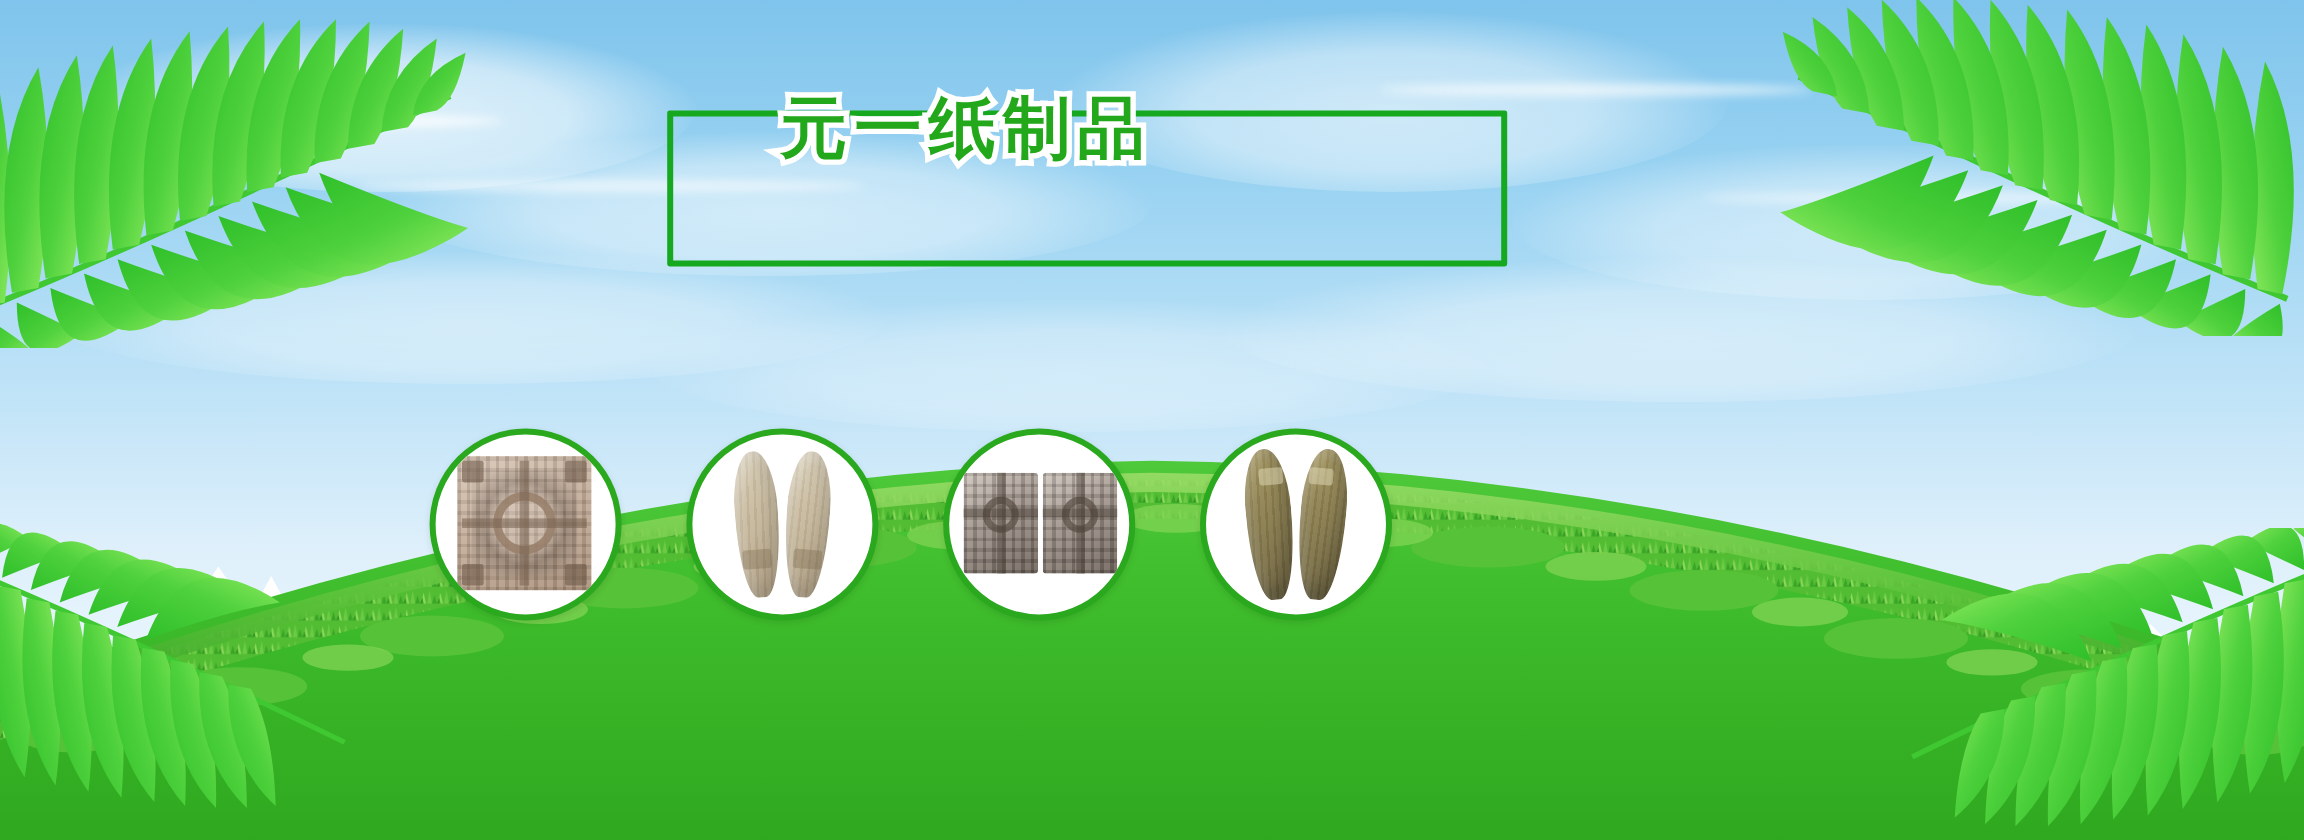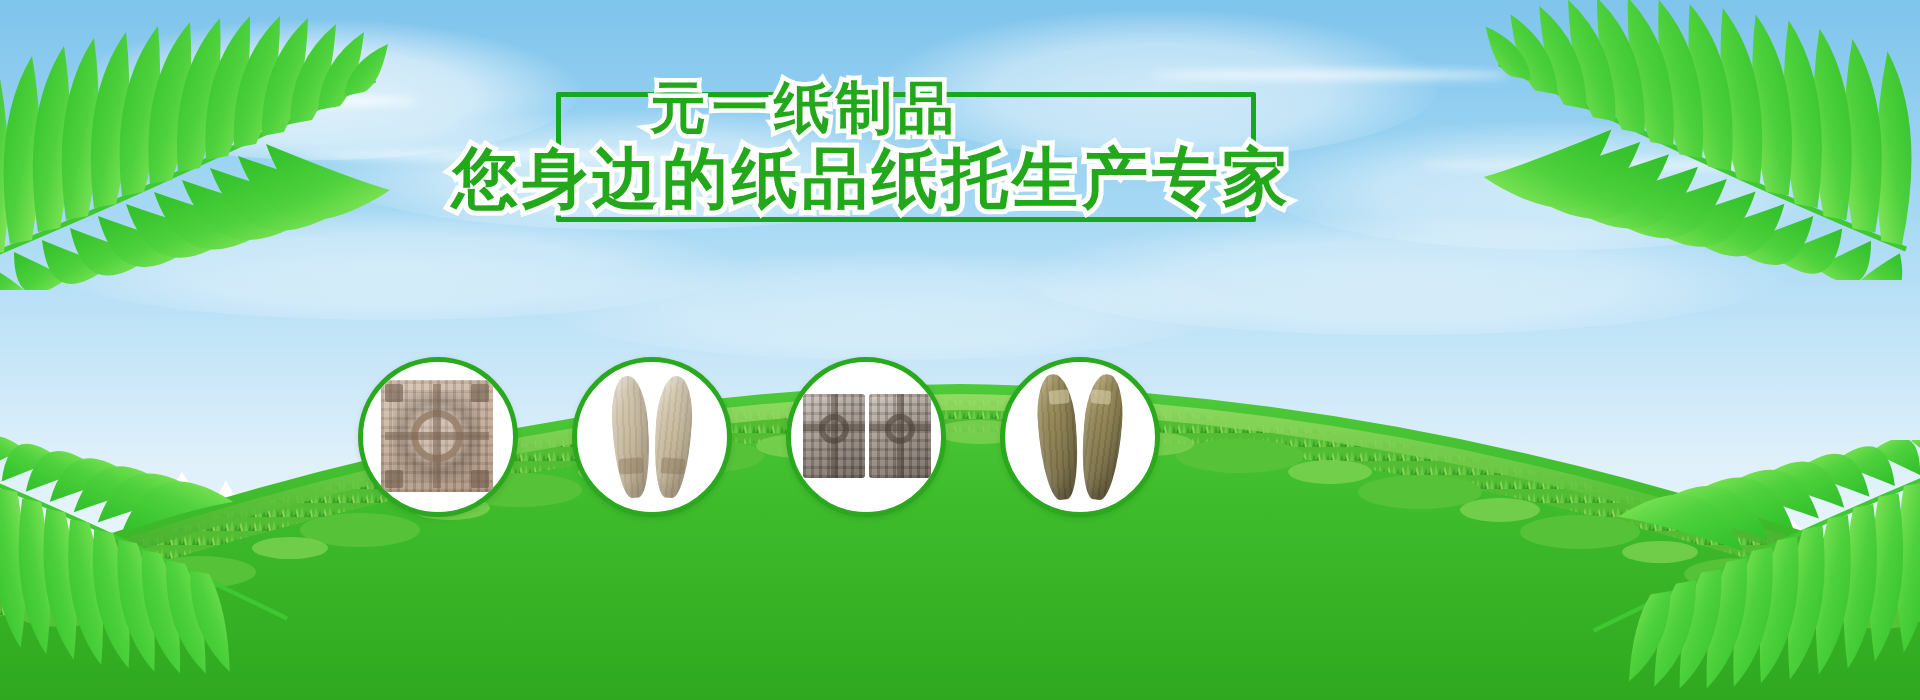--- a/index.html
+++ b/index.html
@@ -379,21 +379,20 @@
         <path d="M240 208 Q278 310 378 246 Q326 238 240 208 Z"></path>
       </g>
     </g>
   </svg>
 
   <div class="headline"></div>
 
   <div style="position:absolute;left:790px;top:84px;width:470px;height:16px;background:transparent;"></div>
 
   <div class="title-1">元一纸制品</div>
-  <div class="title-2">您身边的纸品纸托生产专家</div>
 
   <div class="products">
 
     <div class="pcircle" style="left:358px;top:357px;width:150px;height:150px;">
       <div class="inner">
         <div class="shot pulp" style="left:18px;top:18px;width:112px;height:112px;border-radius:4px;"></div>
         <div class="shot" style="left:30px;top:30px;width:88px;height:88px;border-radius:3px;
              background:radial-gradient(circle at 50% 50%, rgba(255,255,255,.18) 0 30%, rgba(0,0,0,.18) 55%, rgba(0,0,0,.05) 80%);"></div>
         <div class="shot" style="left:48px;top:48px;width:52px;height:52px;border-radius:50%;
              border:7px solid rgba(150,126,104,.85);box-sizing:border-box;"></div>

